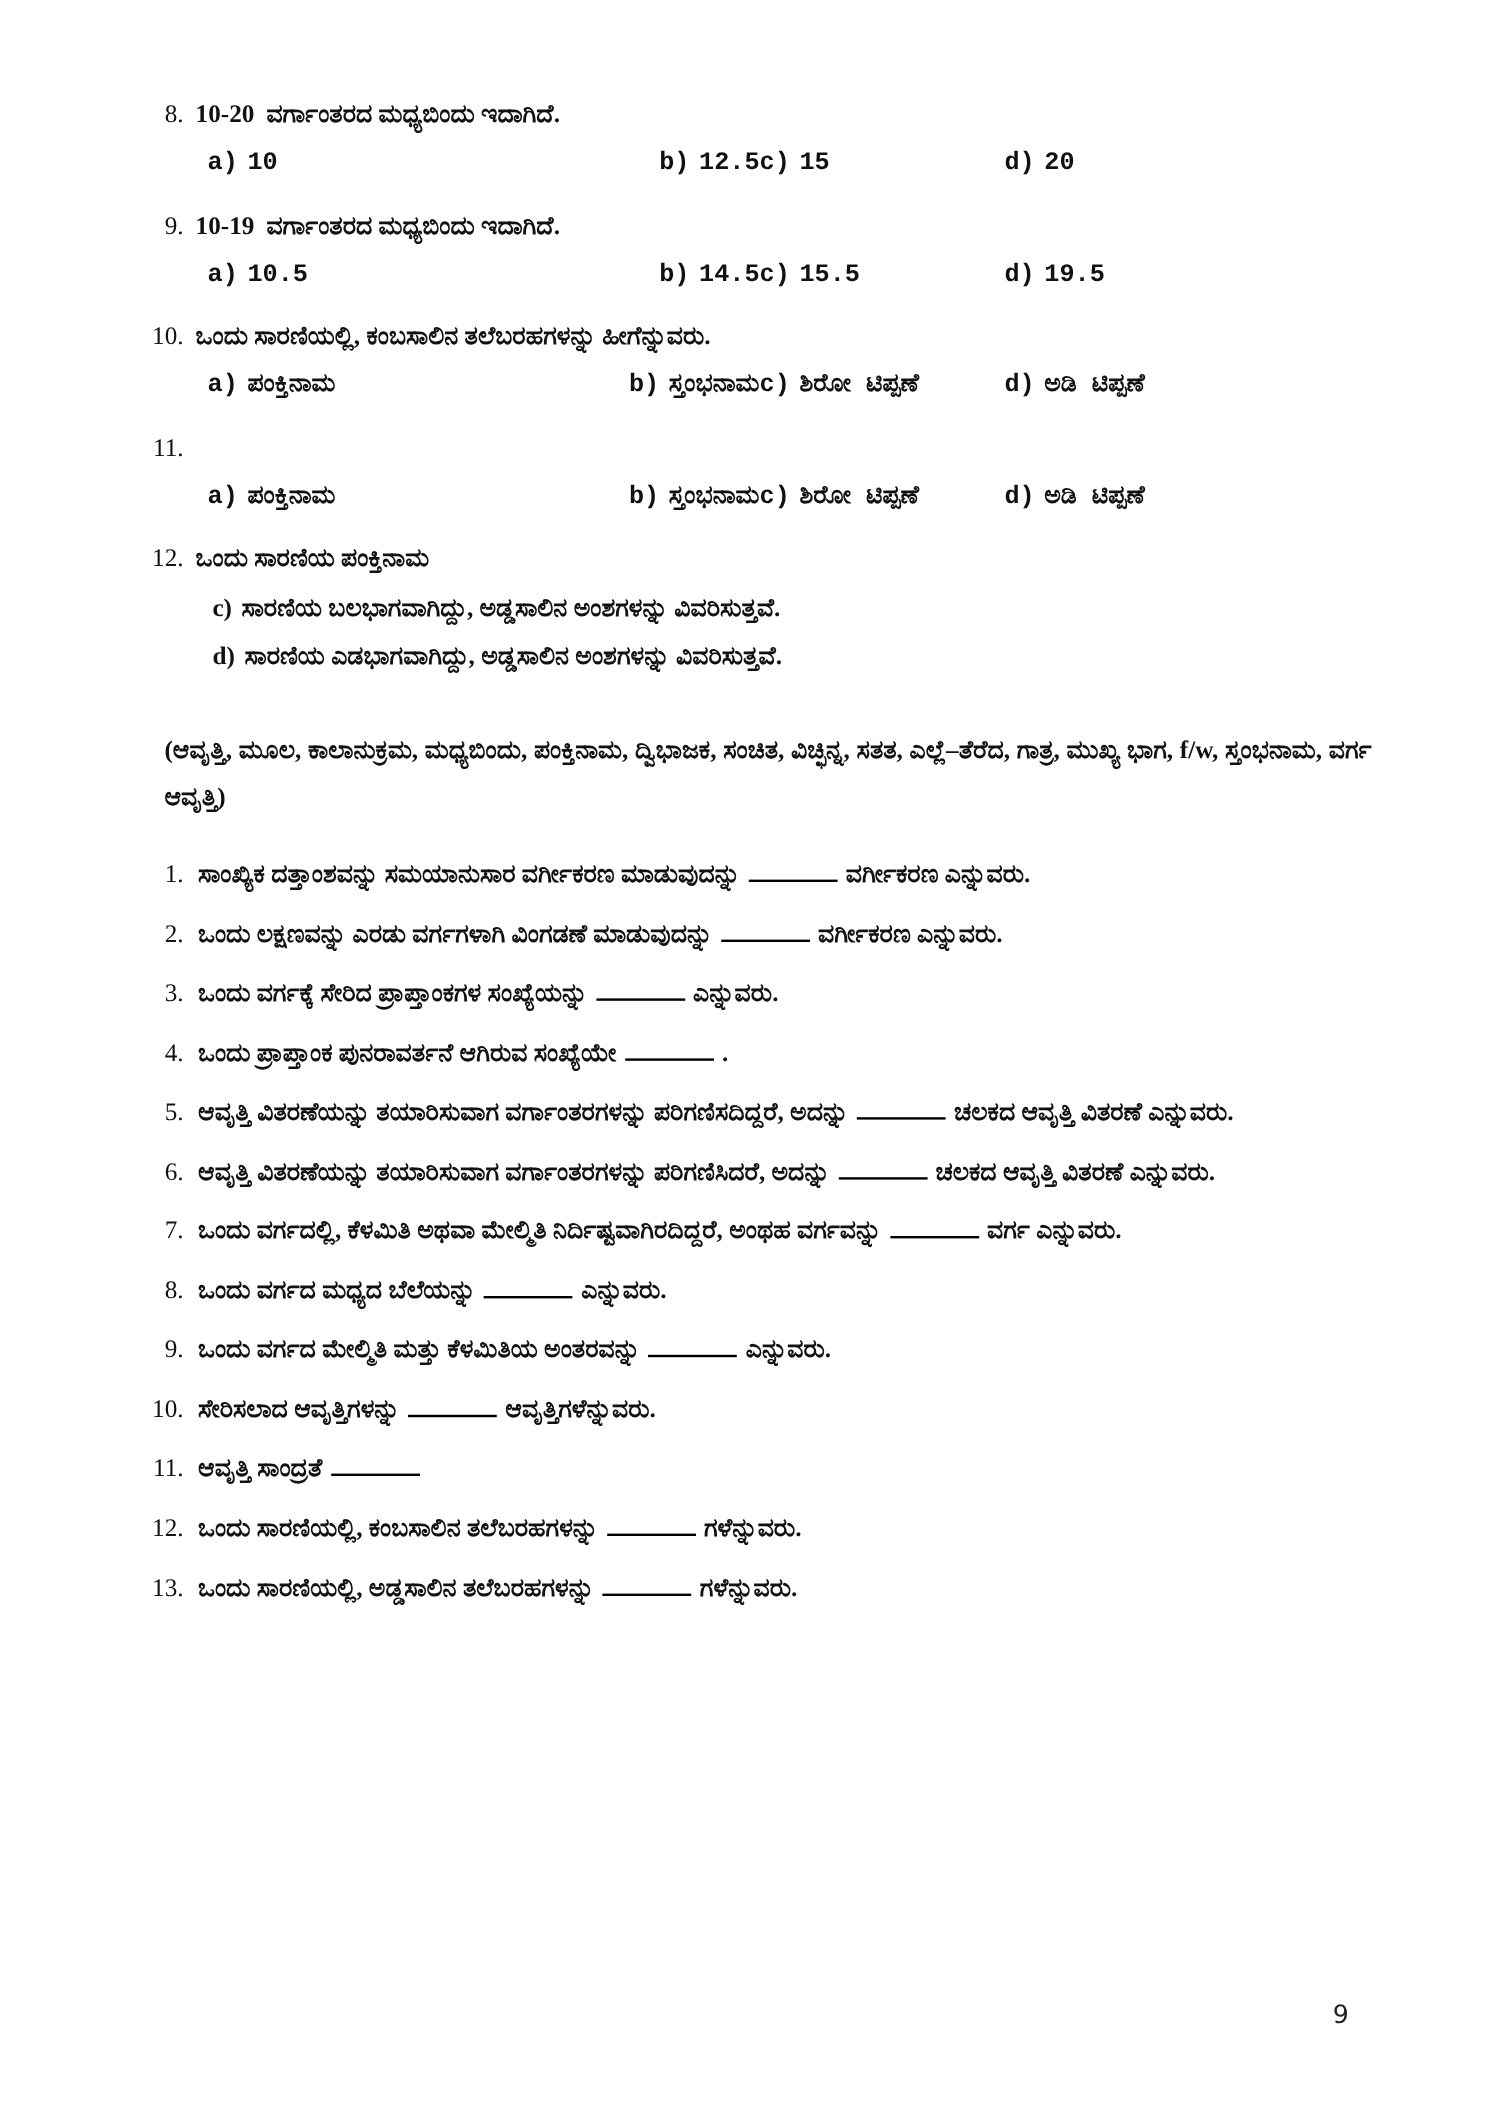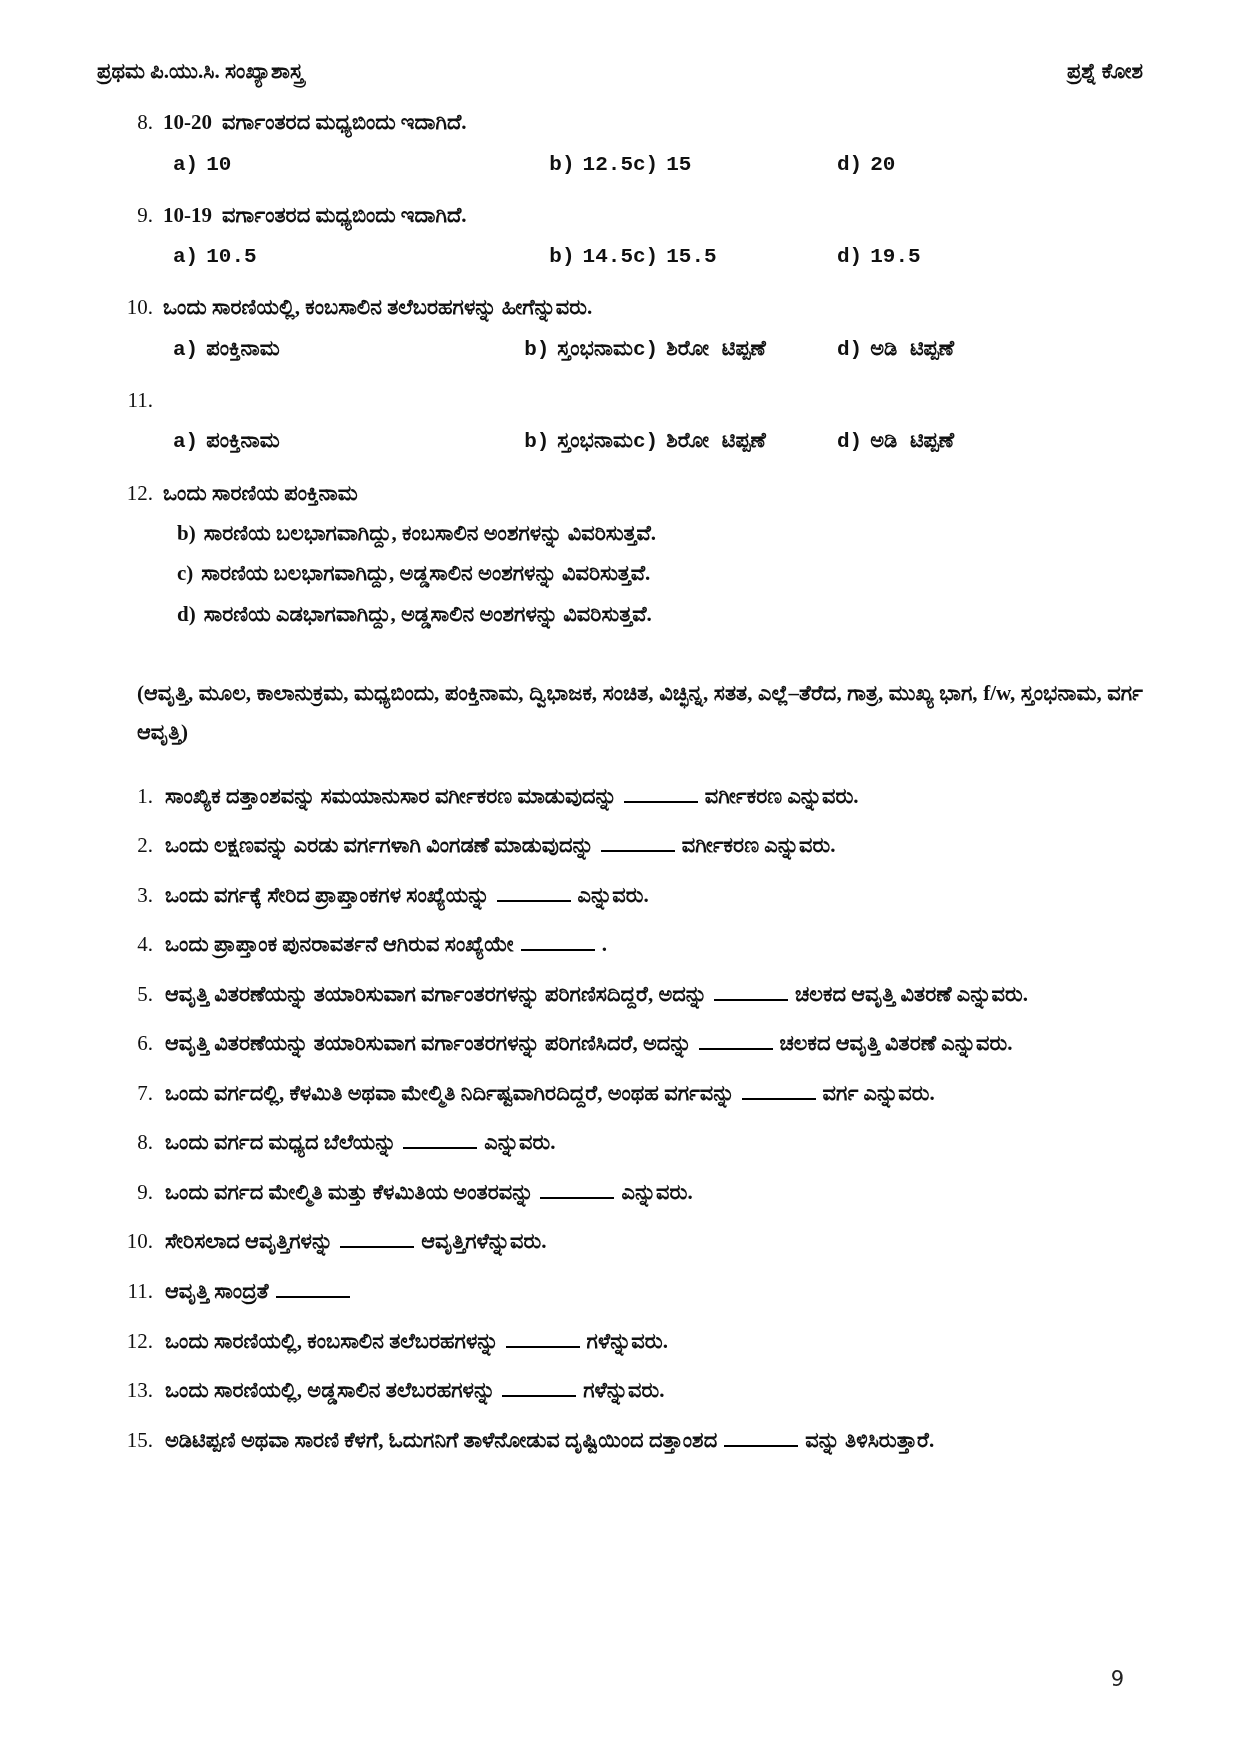--- a/index.html
+++ b/index.html
@@ -99,24 +99,20 @@
     font-size:21px;
     color:#222;
   }
 </style>
 </head>
 <body>
 
 <div class="page">
   <div class="content">
 
-    <div class="page-header">
-      <span>ಪ್ರಥಮ ಪಿ.ಯು.ಸಿ. ಸಂಖ್ಯಾಶಾಸ್ತ್ರ</span>
-      <span>ಪ್ರಶ್ನೆ ಕೋಶ</span>
-    </div>
 
     <div id="mcq-list">
         <div class="q-block">
           <div class="q-line">
             <span class="q-num">8.</span>
             <span class="q-lead">10-20</span>
             <span class="q-text">ವರ್ಗಾಂತರದ ಮಧ್ಯಬಿಂದು ಇದಾಗಿದೆ.</span>
           </div>
           <div class="opts-inline">
             <span class="opt"><span class="opt-label">a)</span><span class="opt-text">10</span></span>
@@ -160,21 +156,20 @@
             <span class="opt"><span class="opt-label">c)</span><span class="opt-text">ಶಿರೋ ಟಿಪ್ಪಣೆ</span></span>
             <span class="opt"><span class="opt-label">d)</span><span class="opt-text">ಅಡಿ ಟಿಪ್ಪಣೆ</span></span>
           </div>
         </div>
         <div class="q-block">
           <div class="q-line">
             <span class="q-num">12.</span>
             <span class="q-text">ಒಂದು ಸಾರಣಿಯ ಪಂಕ್ತಿನಾಮ</span>
           </div>
           <div class="opts-stacked">
-            <span class="opt"><span class="opt-label">b)</span><span class="opt-text">ಸಾರಣಿಯ ಬಲಭಾಗವಾಗಿದ್ದು, ಕಂಬಸಾಲಿನ ಅಂಶಗಳನ್ನು ವಿವರಿಸುತ್ತವೆ.</span></span>
             <span class="opt"><span class="opt-label">c)</span><span class="opt-text">ಸಾರಣಿಯ ಬಲಭಾಗವಾಗಿದ್ದು, ಅಡ್ಡಸಾಲಿನ ಅಂಶಗಳನ್ನು ವಿವರಿಸುತ್ತವೆ.</span></span>
             <span class="opt"><span class="opt-label">d)</span><span class="opt-text">ಸಾರಣಿಯ ಎಡಭಾಗವಾಗಿದ್ದು, ಅಡ್ಡಸಾಲಿನ ಅಂಶಗಳನ್ನು ವಿವರಿಸುತ್ತವೆ.</span></span>
           </div>
         </div>
       </div>
 
     <div class="fill-section">
       <p class="wordbank">(ಆವೃತ್ತಿ, ಮೂಲ, ಕಾಲಾನುಕ್ರಮ, ಮಧ್ಯಬಿಂದು, ಪಂಕ್ತಿನಾಮ, ದ್ವಿಭಾಜಕ, ಸಂಚಿತ, ವಿಚ್ಛಿನ್ನ, ಸತತ, ಎಲ್ಲೆ–ತೆರೆದ, ಗಾತ್ರ, ಮುಖ್ಯ ಭಾಗ, f/w, ಸ್ತಂಭನಾಮ, ವರ್ಗ ಆವೃತ್ತಿ)</p>
       <div class="fill-list" id="fill-list">
           <div class="fill-item">
@@ -222,22 +217,18 @@
             <span class="fill-text"><span>ಆವೃತ್ತಿ ಸಾಂದ್ರತೆ</span><span class="blank"></span></span>
           </div>
           <div class="fill-item">
             <span class="fill-num">12.</span>
             <span class="fill-text"><span>ಒಂದು ಸಾರಣಿಯಲ್ಲಿ, ಕಂಬಸಾಲಿನ ತಲೆಬರಹಗಳನ್ನು</span><span class="blank"></span><span>ಗಳೆನ್ನುವರು.</span></span>
           </div>
           <div class="fill-item">
             <span class="fill-num">13.</span>
             <span class="fill-text"><span>ಒಂದು ಸಾರಣಿಯಲ್ಲಿ, ಅಡ್ಡಸಾಲಿನ ತಲೆಬರಹಗಳನ್ನು</span><span class="blank"></span><span>ಗಳೆನ್ನುವರು.</span></span>
           </div>
-          <div class="fill-item">
-            <span class="fill-num">15.</span>
-            <span class="fill-text"><span>ಅಡಿಟಿಪ್ಪಣಿ ಅಥವಾ ಸಾರಣಿ ಕೆಳಗೆ, ಓದುಗನಿಗೆ ತಾಳೆನೋಡುವ ದೃಷ್ಟಿಯಿಂದ ದತ್ತಾಂಶದ</span><span class="blank"></span><span>ವನ್ನು ತಿಳಿಸಿರುತ್ತಾರೆ.</span></span>
-          </div>
         </div>
     </div>
 
   </div>
   <span class="page-number">9</span>
 </div>
 
 </body></html>

